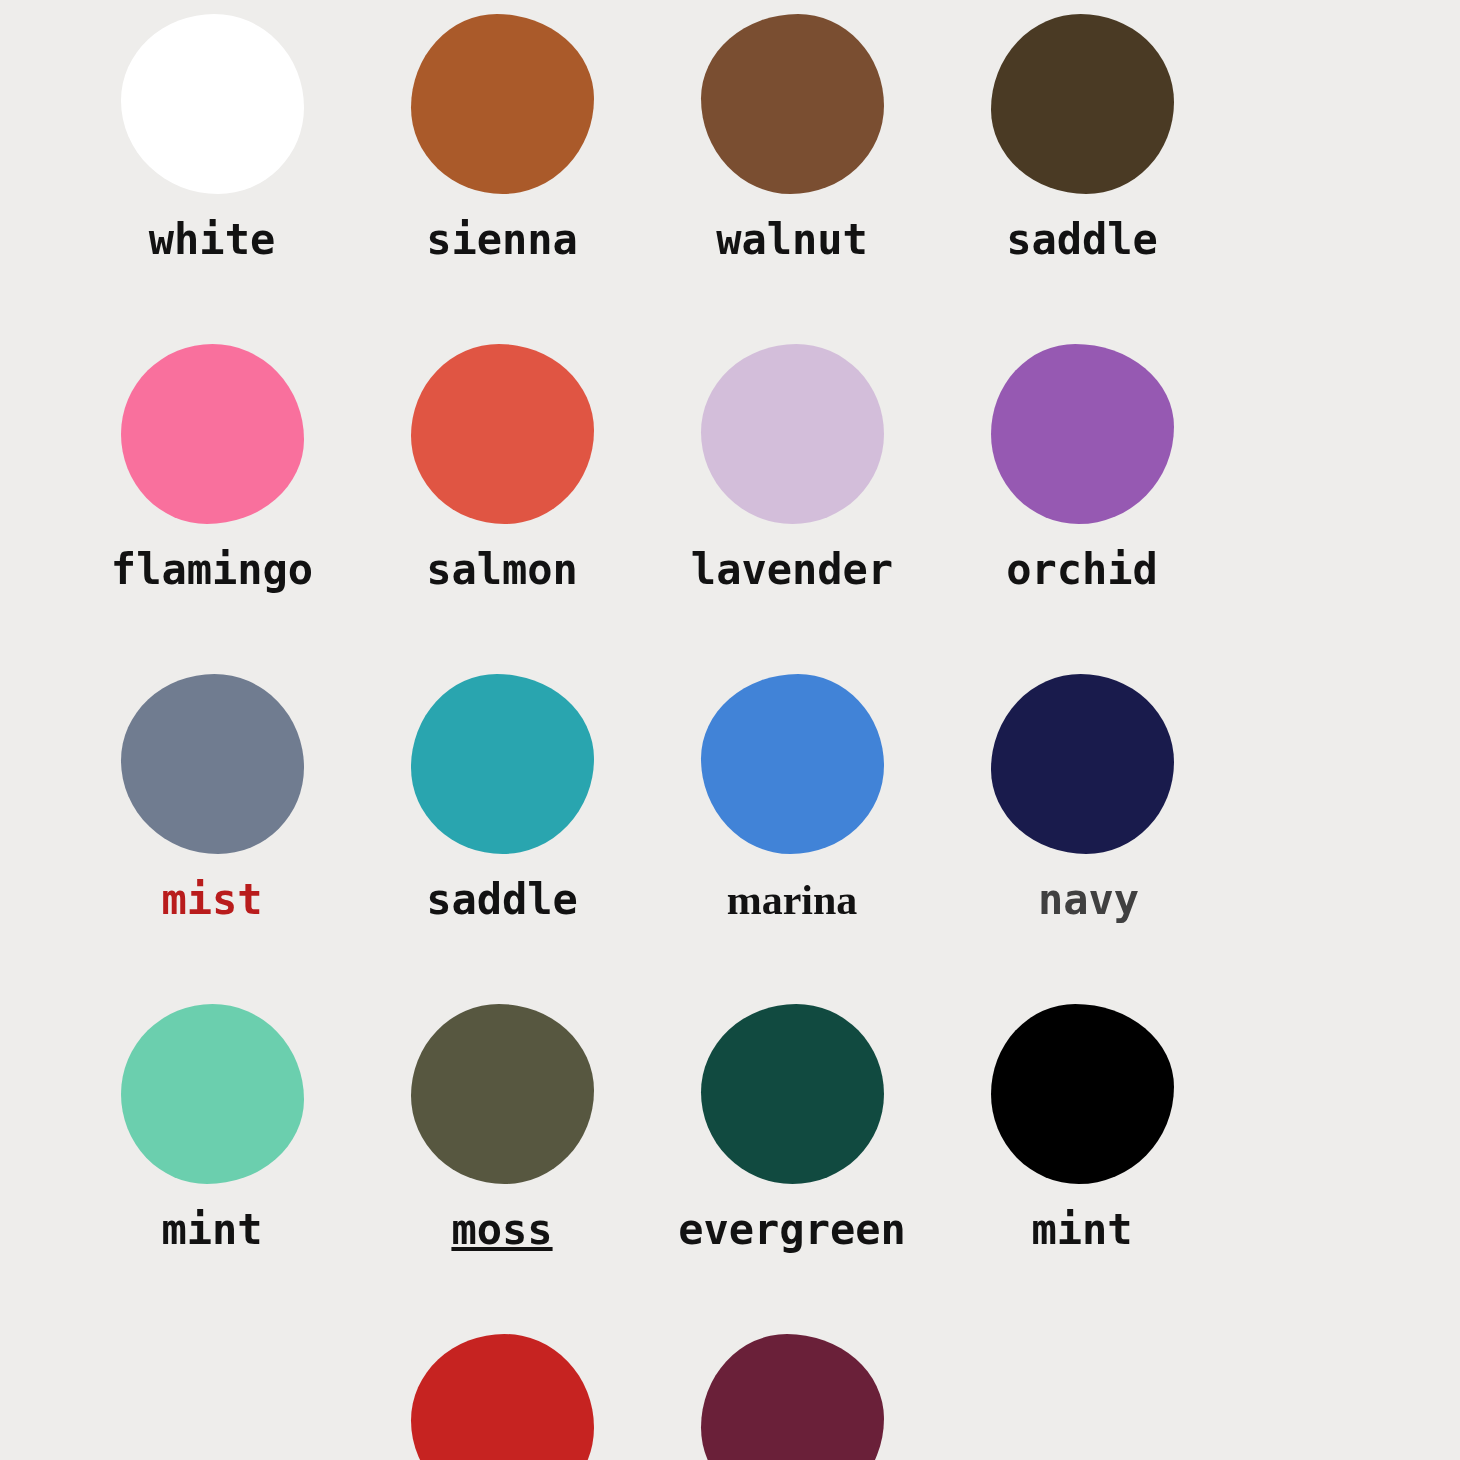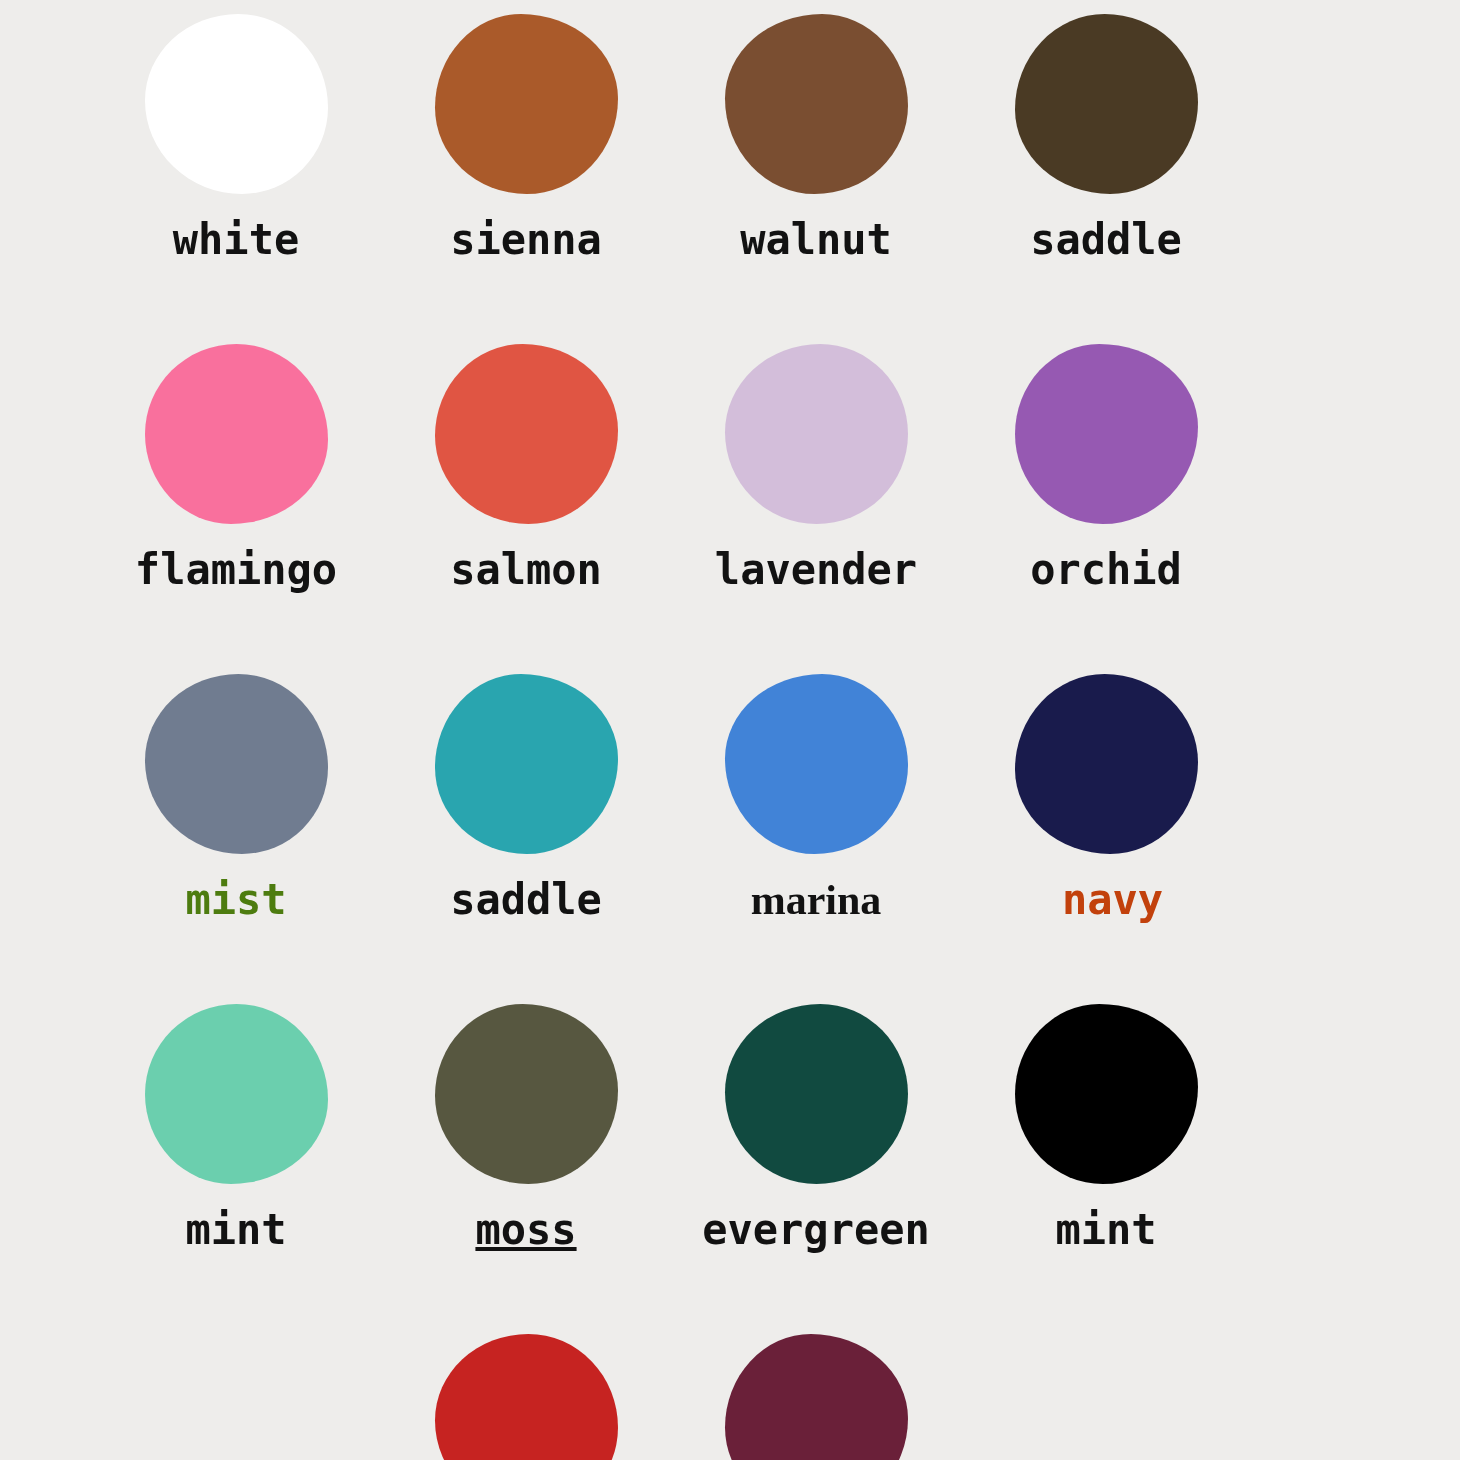--- a/index.html
+++ b/index.html
@@ -19,21 +19,21 @@
   #palette-grid {
     position: absolute;
     left: 0;
     top: 0;
     width: 1460px;
     height: 1460px;
     display: grid;
     grid-template-columns: repeat(4, 290px);
     grid-auto-rows: 330px;
     justify-content: start;
-    padding-left: 91px;
+    padding-left: 67px;
     padding-top: 14px;
     box-sizing: border-box;
   }
 
   .swatch-cell {
     position: relative;
     display: flex;
     flex-direction: column;
     align-items: center;
     justify-content: flex-start;
@@ -104,33 +104,33 @@
     <div class="swatch-cell">
       <div class="blob shape-g" style="background-color: rgb(211, 190, 218);"></div>
       <div class="swatch-label" style="color: rgb(18, 18, 18);">lavender</div>
     </div>
     <div class="swatch-cell">
       <div class="blob shape-h" style="background-color: rgb(150, 89, 178);"></div>
       <div class="swatch-label" style="color: rgb(18, 18, 18);">orchid</div>
     </div>
     <div class="swatch-cell">
       <div class="blob shape-a" style="background-color: rgb(112, 124, 144);"></div>
-      <div class="swatch-label" style="color: #4d7c0f;">mist</div>
+      <div class="swatch-label" style="color: #b91c1c;">mist</div>
     </div>
     <div class="swatch-cell">
       <div class="blob shape-b" style="background-color: rgb(41, 165, 175);"></div>
       <div class="swatch-label" style="color: rgb(18, 18, 18);">saddle</div>
     </div>
     <div class="swatch-cell">
       <div class="blob shape-c" style="background-color: rgb(65, 131, 215);"></div>
       <div class="swatch-label" style="color: rgb(18, 18, 18); font-family: Liberation Serif, serif;">marina</div>
     </div>
     <div class="swatch-cell">
       <div class="blob shape-d" style="background-color: rgb(25, 27, 76);"></div>
-      <div class="swatch-label" style="color: #c2410c; margin-left: 13px;">navy</div>
+      <div class="swatch-label" style="color: #404040; margin-left: 13px;">navy</div>
     </div>
     <div class="swatch-cell">
       <div class="blob shape-e" style="background-color: rgb(107, 207, 174);"></div>
       <div class="swatch-label" style="color: rgb(18, 18, 18);">mint</div>
     </div>
     <div class="swatch-cell">
       <div class="blob shape-f" style="background-color: rgb(87, 87, 64);"></div>
       <div class="swatch-label" style="color: rgb(18, 18, 18); text-decoration: underline;">moss</div>
     </div>
     <div class="swatch-cell">

